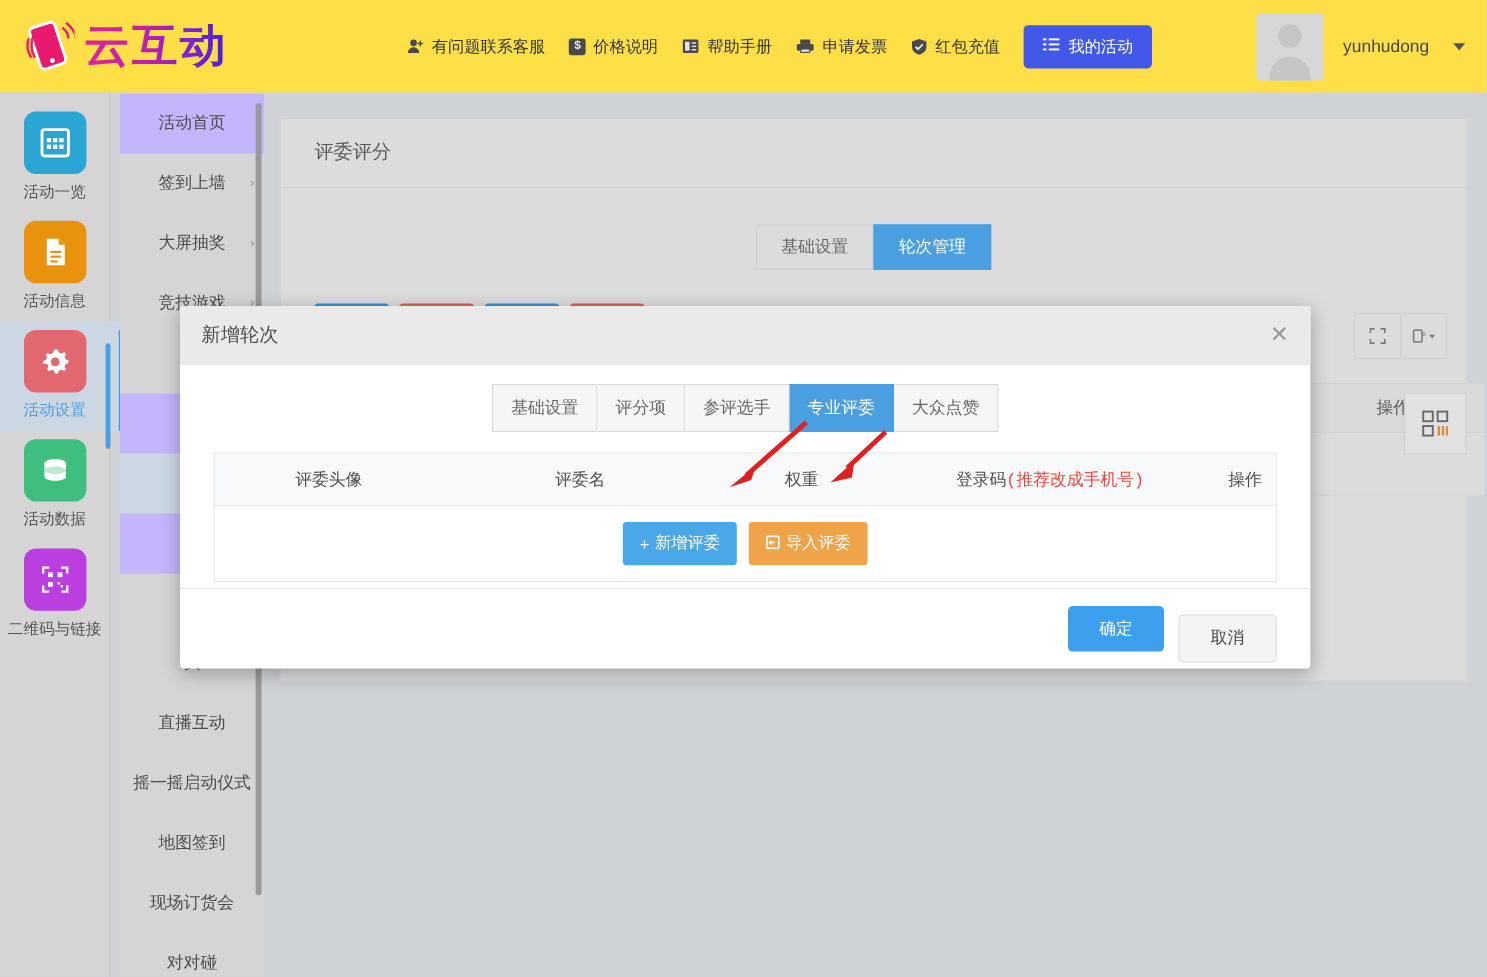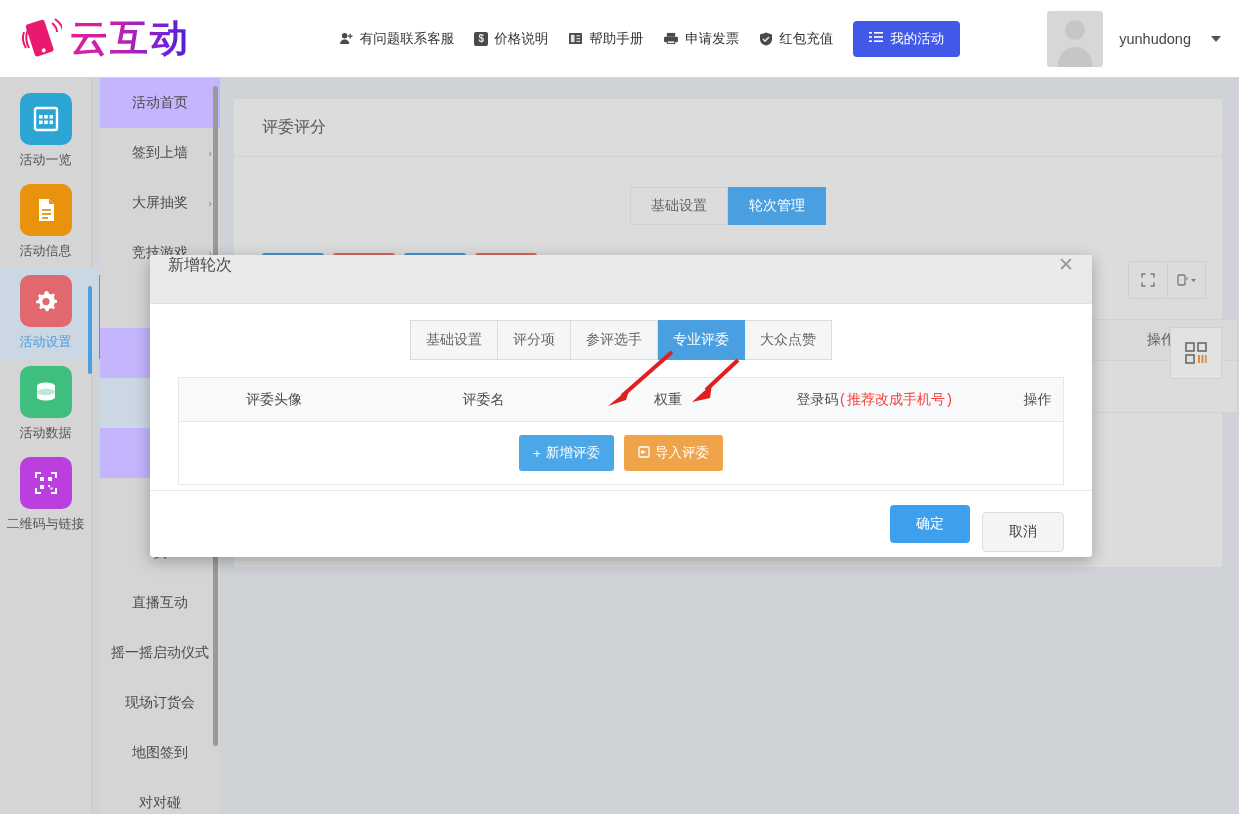--- a/index.html
+++ b/index.html
@@ -8,21 +8,21 @@
     width: 1239px; height: 814px;
     overflow: hidden;
     font-family: "Liberation Sans", "DejaVu Sans", sans-serif;
     background: #cfd2d6;
   }
   #root { position: relative; width: 1239px; height: 814px; }
 
   
   .topbar {
     position: absolute; left: 0; top: 0; width: 1239px; height: 78px;
-    background: #ffffff;
+    background: #fde047;
     border-bottom: 1px solid #d3d3d3;
     display: flex; align-items: center;
   }
   .logo-wrap { display: flex; align-items: center; padding-left: 18px; width: 222px; }
   .logo-mark { width: 44px; height: 50px; position: relative; flex: none; }
   .logo-text {
     font-size: 38px; font-weight: bold; letter-spacing: 2px;
     margin-left: 8px;
     background: linear-gradient(90deg,#e0219a 0%,#c41fae 40%,#7b22d4 75%,#4b1fd8 100%);
     -webkit-background-clip: text; background-clip: text; color: transparent;
@@ -152,21 +152,21 @@
     border-bottom:1px solid #d2d2d2;
   }
 
   
   .modal {
     position: absolute; left: 150px; top: 255px; width: 942px; height: 302px;
     background: #fff; box-shadow: 0 4px 16px rgba(0,0,0,.28); border-radius: 3px;
   }
   .modal-head {
     height: 49px; background: #eaeaea; border-bottom:1px solid #e0e0e0;
-    display:flex; padding: 0 18px; border-radius: 3px 3px 0 0;
+    display:flex; align-items:center; padding: 0 18px; border-radius: 3px 3px 0 0;
   }
   .modal-title { font-size: 16px; color: #4d4d4d; flex:1; }
   .modal-x { font-size: 19px; color: #9a9a9a; cursor:pointer; line-height:1; }
   .modal-body { padding: 16px 28px 0; }
   .tabs { display:flex; justify-content:center; }
   .tab {
     padding: 10px 15px; font-size: 14px; border:1px solid #dcdcdc;
     border-left: none; background:#f6f6f6; color:#666; cursor:pointer; white-space:nowrap;
   }
   .tab:first-child { border-left: 1px solid #dcdcdc; }
@@ -400,24 +400,24 @@
     <div class="subnav-item">
       <span>实</span>
     </div>
     <div class="subnav-item">
       <span>直播互动</span>
     </div>
     <div class="subnav-item">
       <span>摇一摇启动仪式</span>
     </div>
     <div class="subnav-item">
+      <span>地图签到</span>
+    </div>
+    <div class="subnav-item">
       <span>现场订货会</span>
-    </div>
-    <div class="subnav-item">
-      <span>地图签到</span>
     </div>
     <div class="subnav-item">
       <span>对对碰</span>
     </div>
   </div>
   <div class="subnav-scroll"></div>
 
   <div class="content">
     <div class="panel">
       <div class="panel-head">

